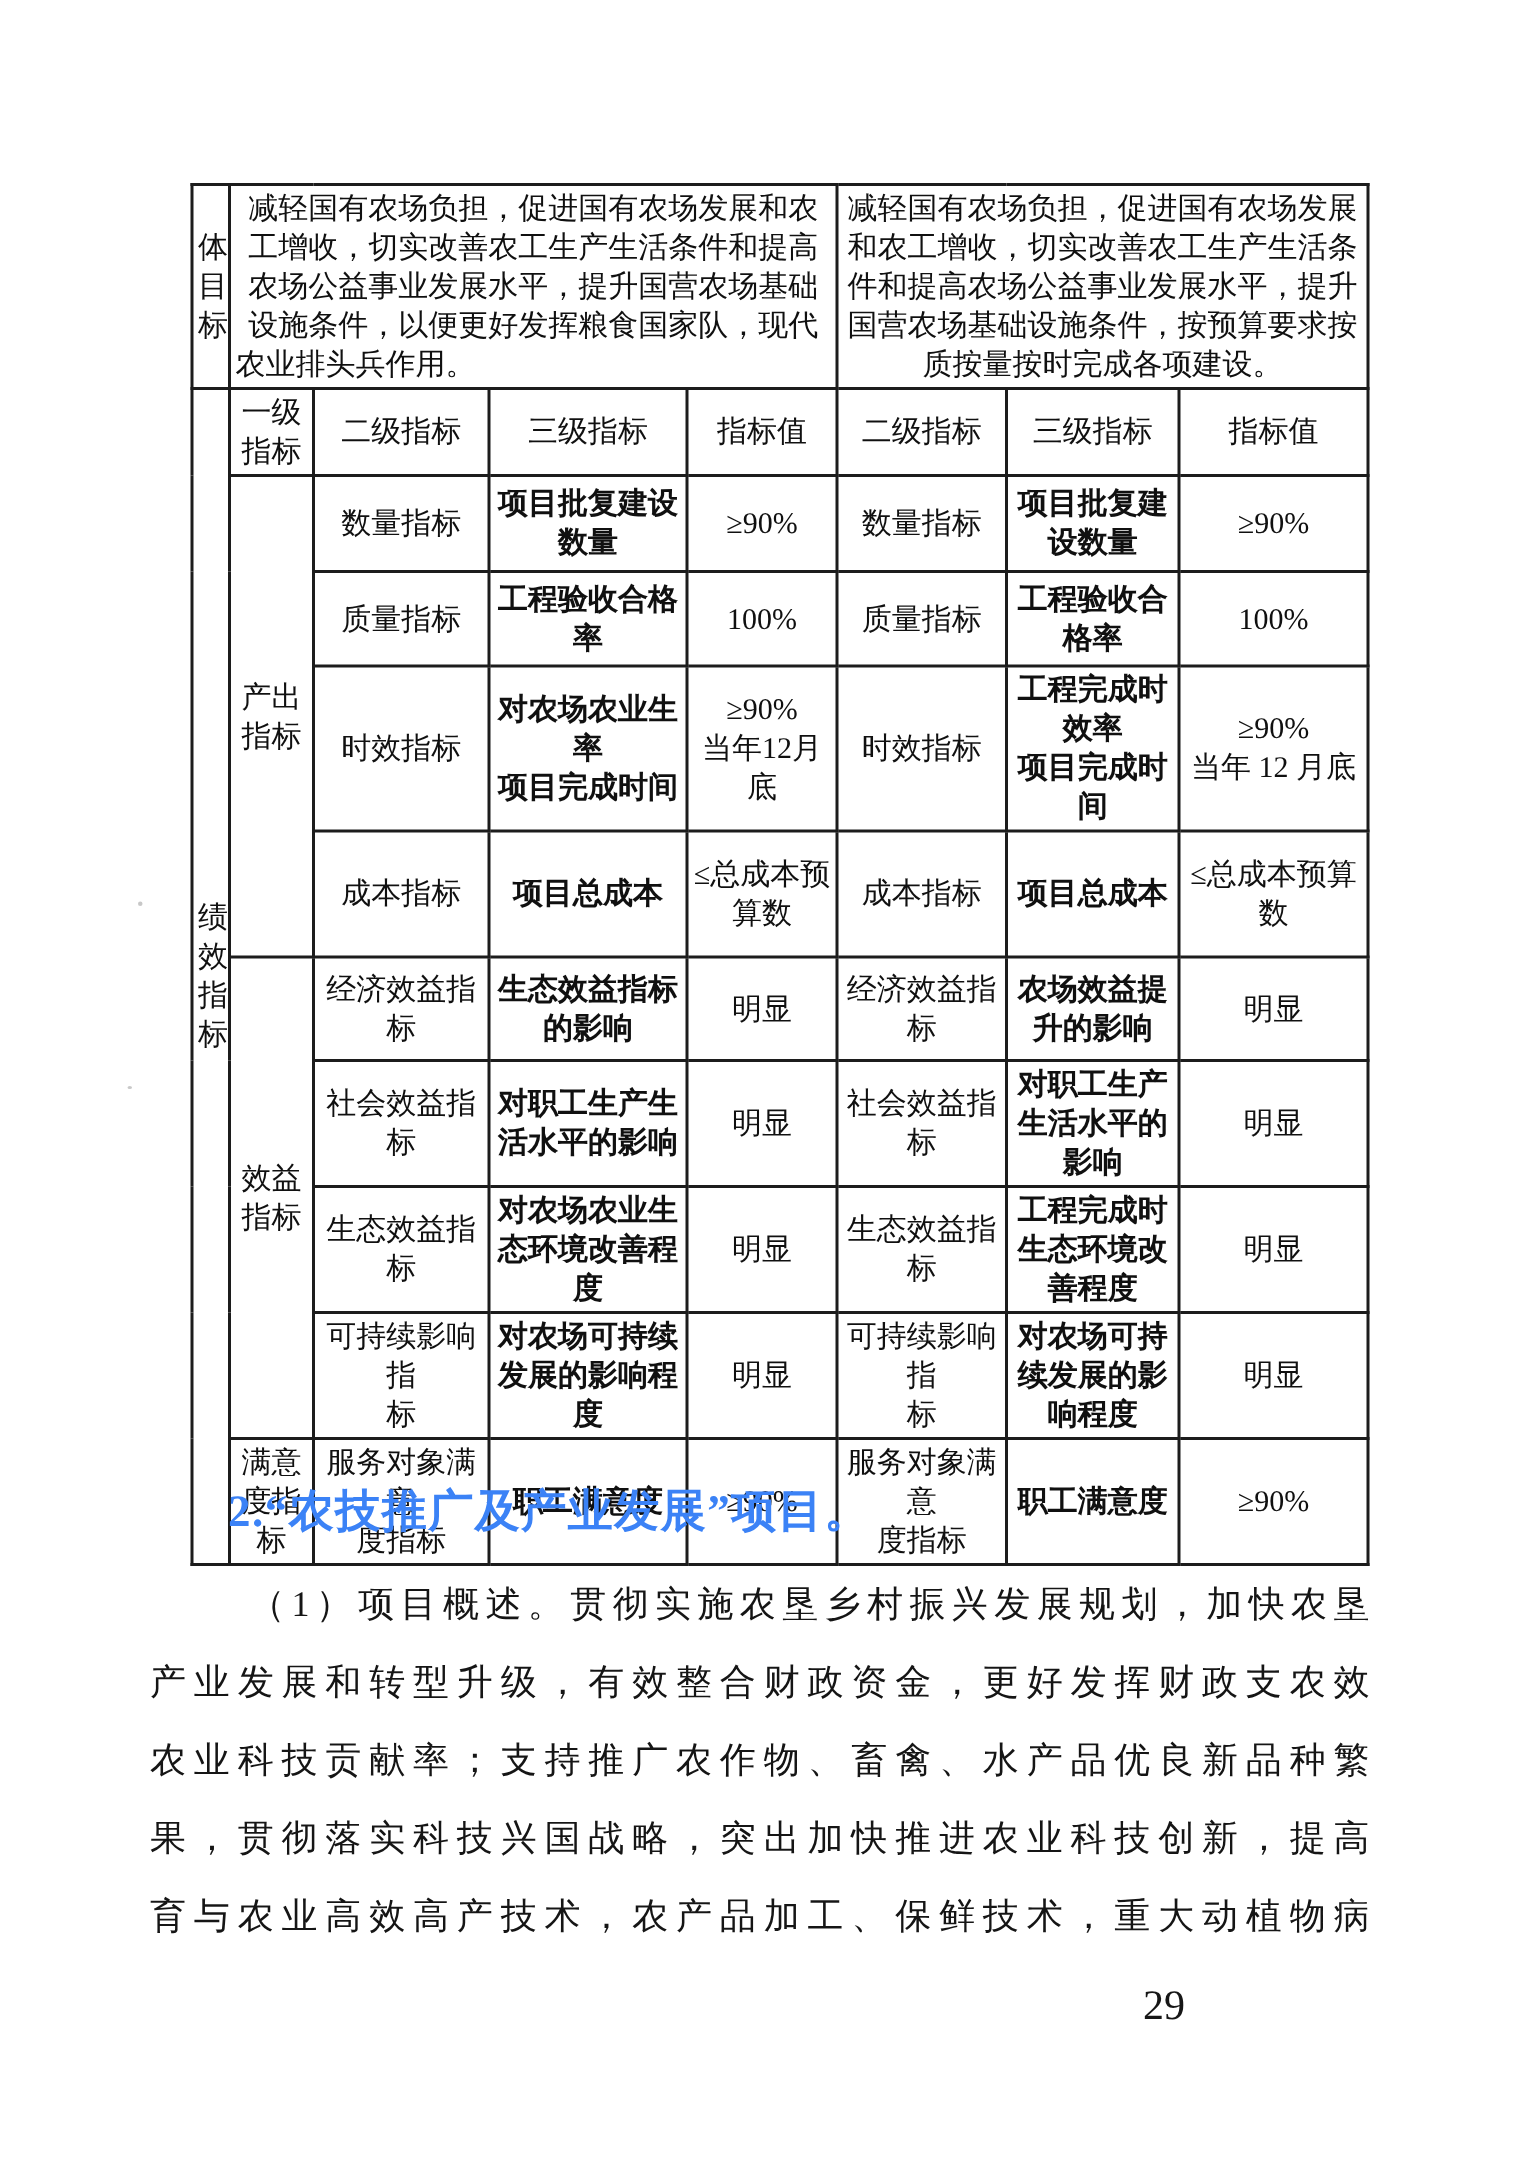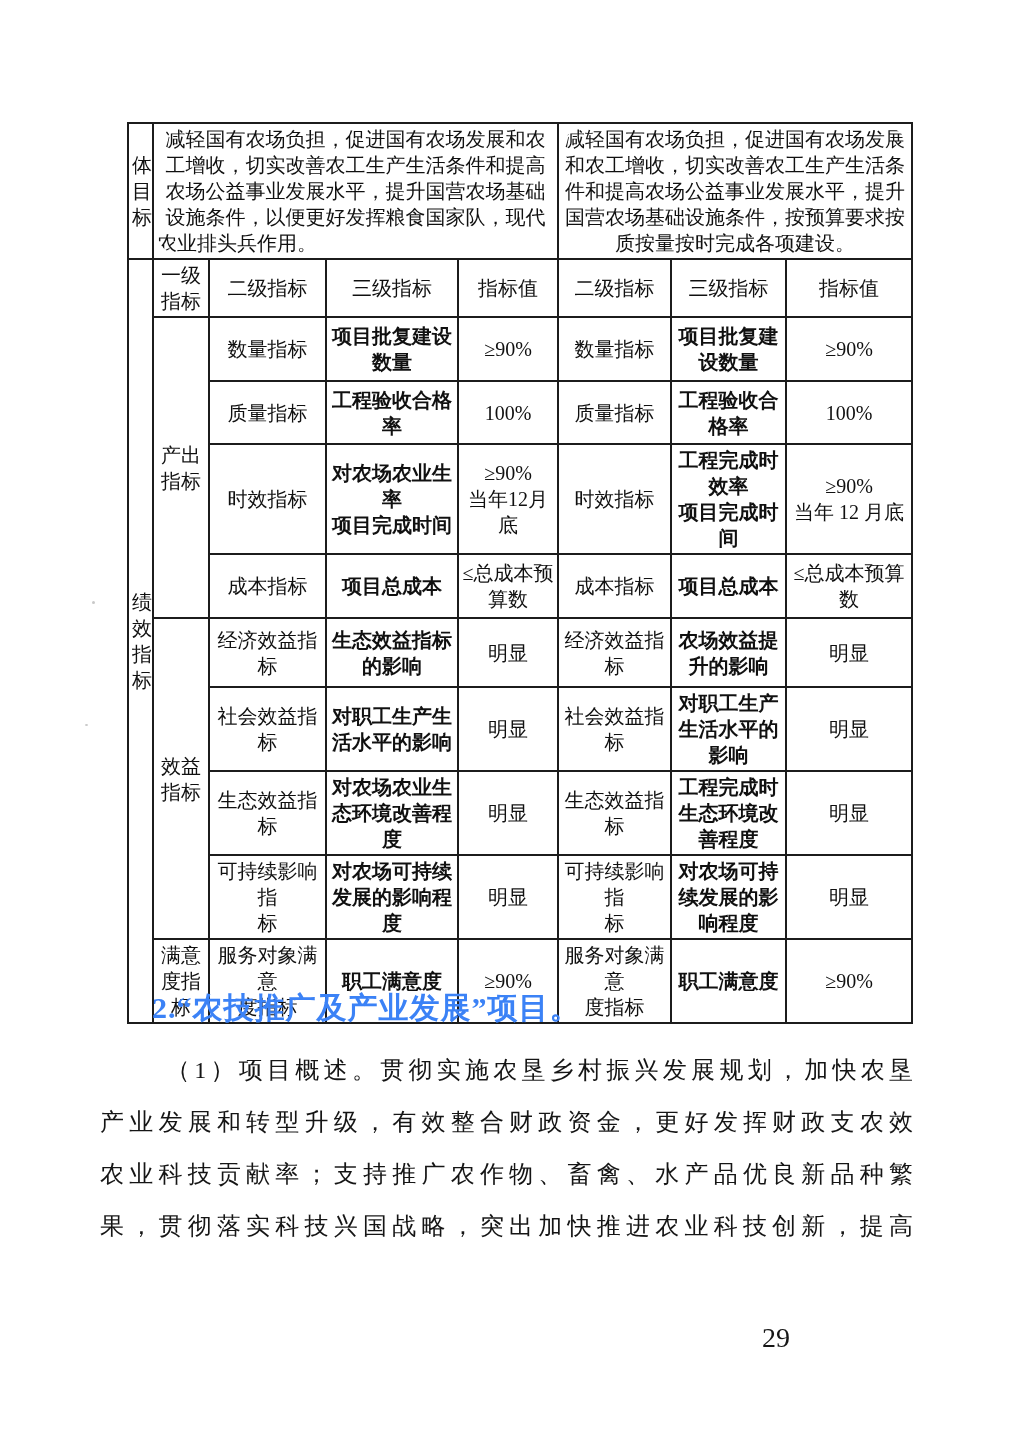--- a/index.html
+++ b/index.html
@@ -35,21 +35,20 @@
   td.hc { font-size: 20px; }
   td.l3 { text-align: left; padding-left: 5px; font-weight: bold; }
   td.obj {
     font-size: 19px;
     line-height: 26px;
     text-align: justify;
     text-align-last: left;
     white-space: normal;
     padding: 3px 7px;
     vertical-align: top;
-    border-radius: 32px;
   }
   td.obj-r { text-align-last: center; }
 
   
   .content { position: absolute; left: 100px; top: 988px; width: 813px; }
   .heading {
     font-weight: bold;
     font-size: 30px;
     line-height: 40px;
     padding-left: 52px;
@@ -152,21 +151,21 @@
           <td>≥90%
 当年12月底</td>
           <td>时效指标</td>
           <td class="l3">工程完成时
 效率
 项目完成时
 间</td>
           <td>≥90%
 当年 12 月底</td>
         </tr>
-        <tr style="height:64px">
+        <tr style="height:84px">
           <td>成本指标</td>
           <td class="l3">项目总成本</td>
           <td>≤总成本预
 算数</td>
           <td>成本指标</td>
           <td class="l3">项目总成本</td>
           <td>≤总成本预算
 数</td>
         </tr>
 
@@ -237,18 +236,19 @@
     </table>
   </div>
 
   <div class="content">
     <div class="heading">2.“农技推广及产业发展”项目。</div>
     <div class="para">
       <div class="pline first">（1）项目概述。贯彻实施农垦乡村振兴发展规划，加快农垦</div>
       <div class="pline">产业发展和转型升级，有效整合财政资金，更好发挥财政支农效</div>
       <div class="pline">农业科技贡献率；支持推广农作物、畜禽、水产品优良新品种繁</div>
       <div class="pline">果，贯彻落实科技兴国战略，突出加快推进农业科技创新，提高</div>
+      <div class="pline">育与农业高效高产技术，农产品加工、保鲜技术，重大动植物病</div>
     </div>
   </div>
 
   <div class="page-number">29</div>
 
 </div>
 
 </body></html>

